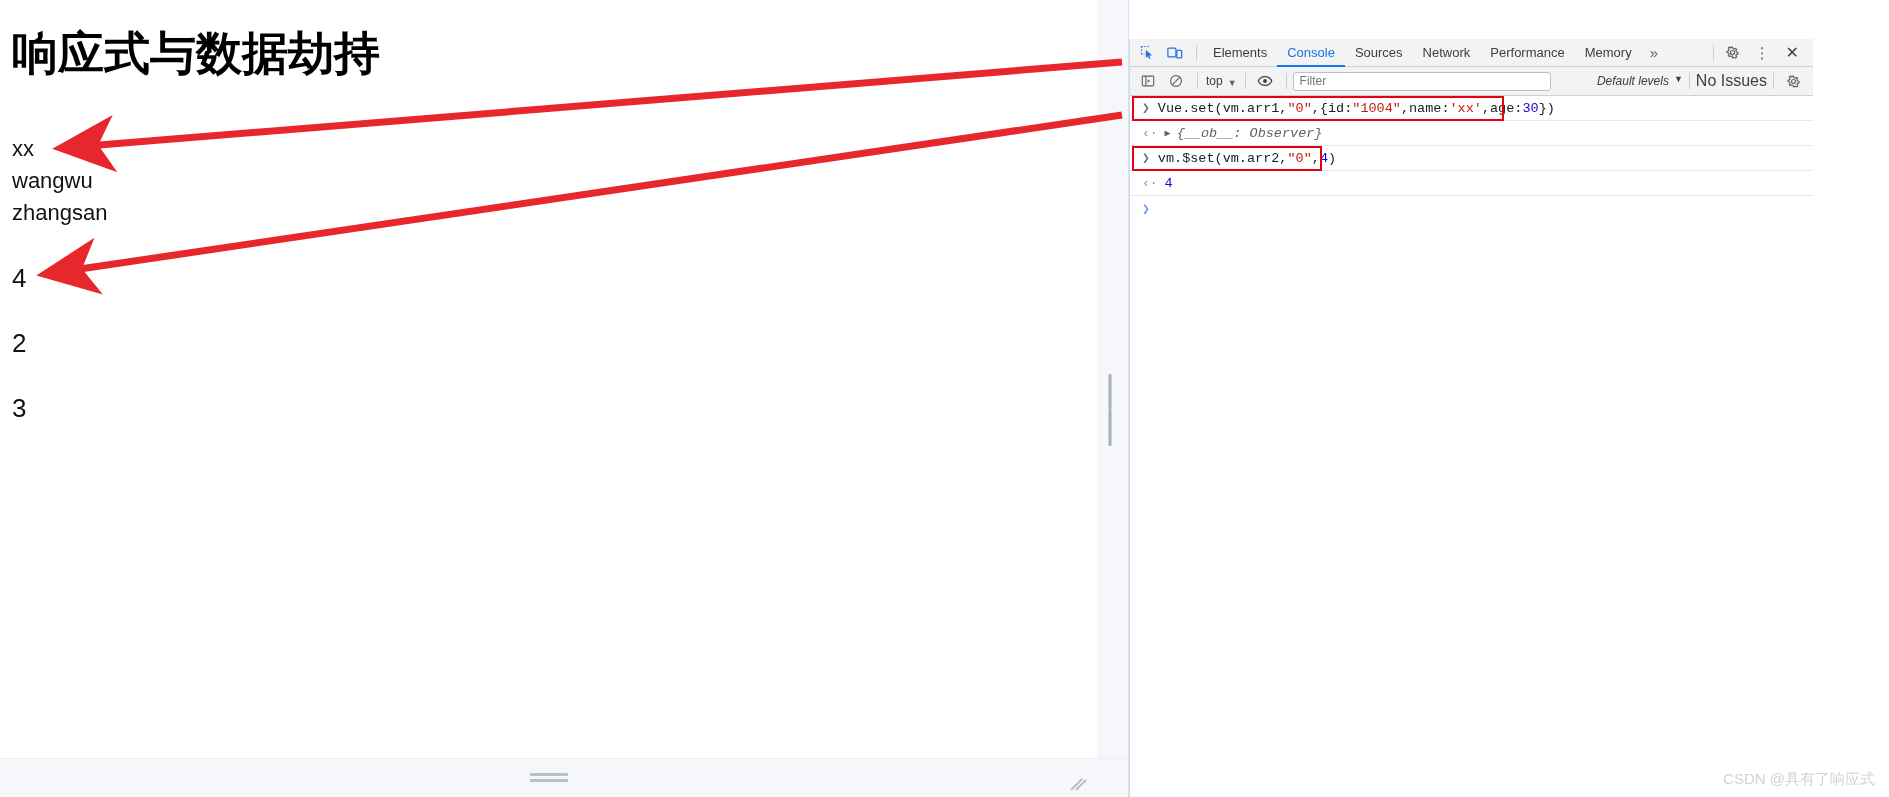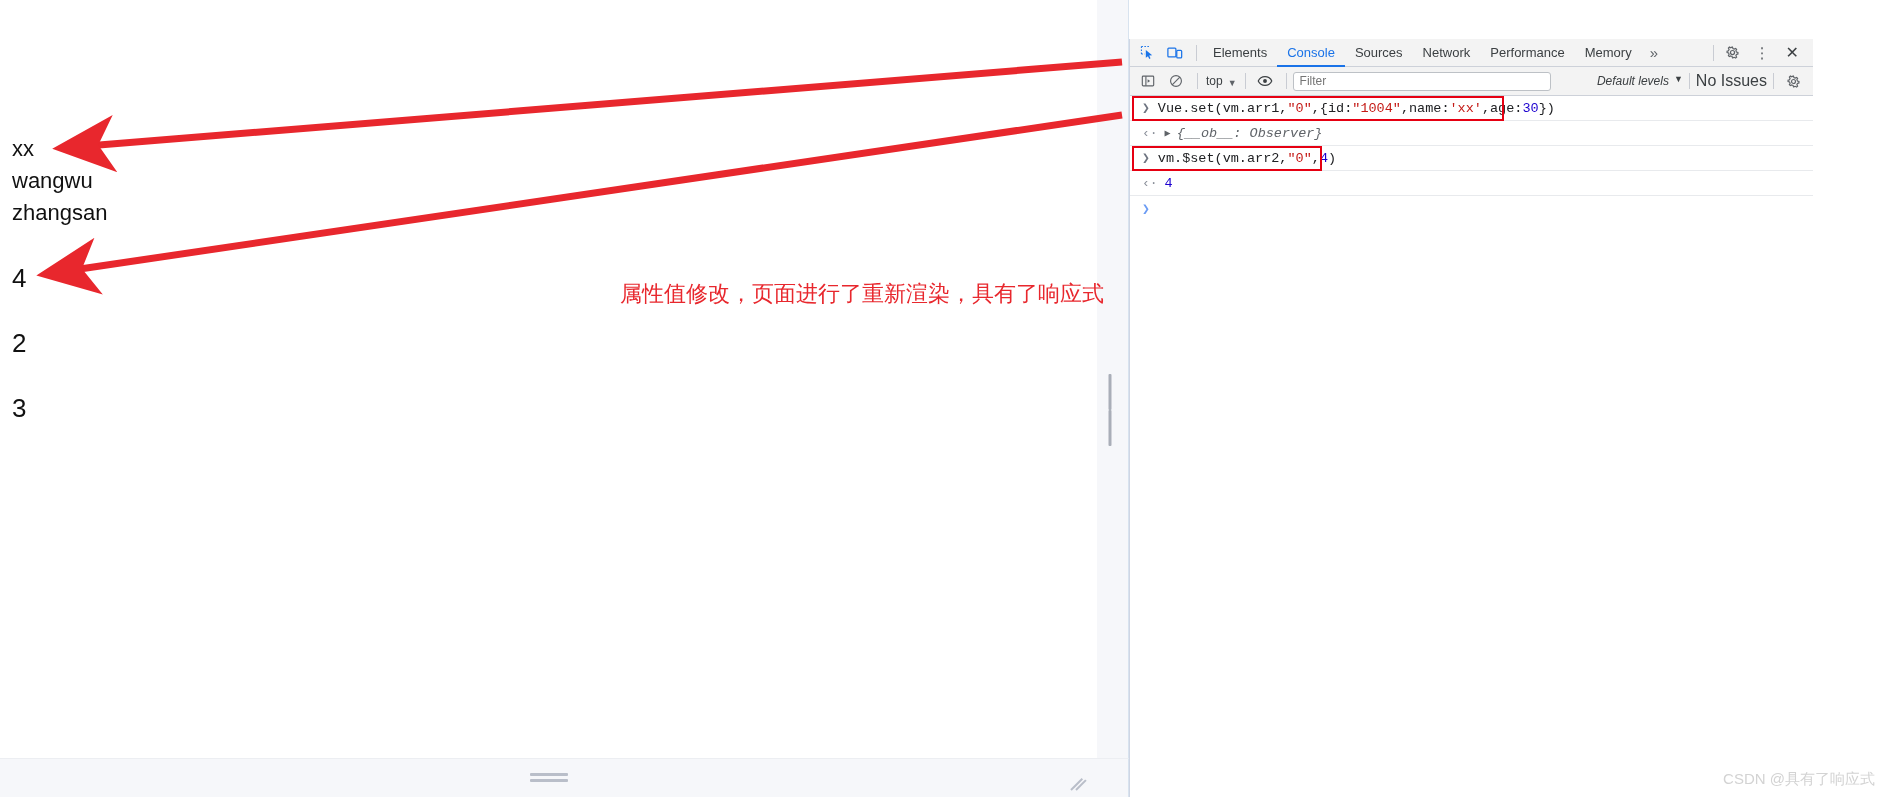--- a/index.html
+++ b/index.html
@@ -202,20 +202,21 @@
     font-size: 15px; color: #d3d3d3; white-space: nowrap;
     font-family: "Liberation Sans", sans-serif;
   }
 </style>
 </head>
 <body>
 
 <div id="root">
 
   <div id="page-pane">
+    <div id="page-title">响应式与数据劫持</div>
 
     <div class="name-line" style="top:138px">xx</div>
     <div class="name-line" style="top:170px">wangwu</div>
     <div class="name-line" style="top:202px">zhangsan</div>
 
     <div class="num-line" style="top:265px">4</div>
     <div class="num-line" style="top:330px">2</div>
     <div class="num-line" style="top:395px">3</div>
 
     <div id="page-bottom-bar">
@@ -369,17 +370,16 @@
     <svg width="1889" height="797" style="position:absolute;left:0;top:0">
 
       <defs>
         <marker id="ah" markerWidth="9" markerHeight="9" refX="7.6" refY="4.5" orient="auto">
           <path d="M9,4.5 L0,0.4 L2.4,4.5 L0,8.6 Z" fill="#e8272d"></path>
         </marker>
       </defs>
       <line x1="1122" y1="62" x2="62" y2="148" stroke="#e8272d" stroke-width="7" marker-end="url(#ah)"></line>
       <line x1="1122" y1="115" x2="46" y2="274" stroke="#e8272d" stroke-width="7" marker-end="url(#ah)"></line>
     </svg>
-    <div id="ann-text">属性值修改，页面进行了重新渲染，具有了响应式</div>
   </div>
 
   <div id="watermark">CSDN @具有了响应式</div>
 </div>
 
 </body></html>

